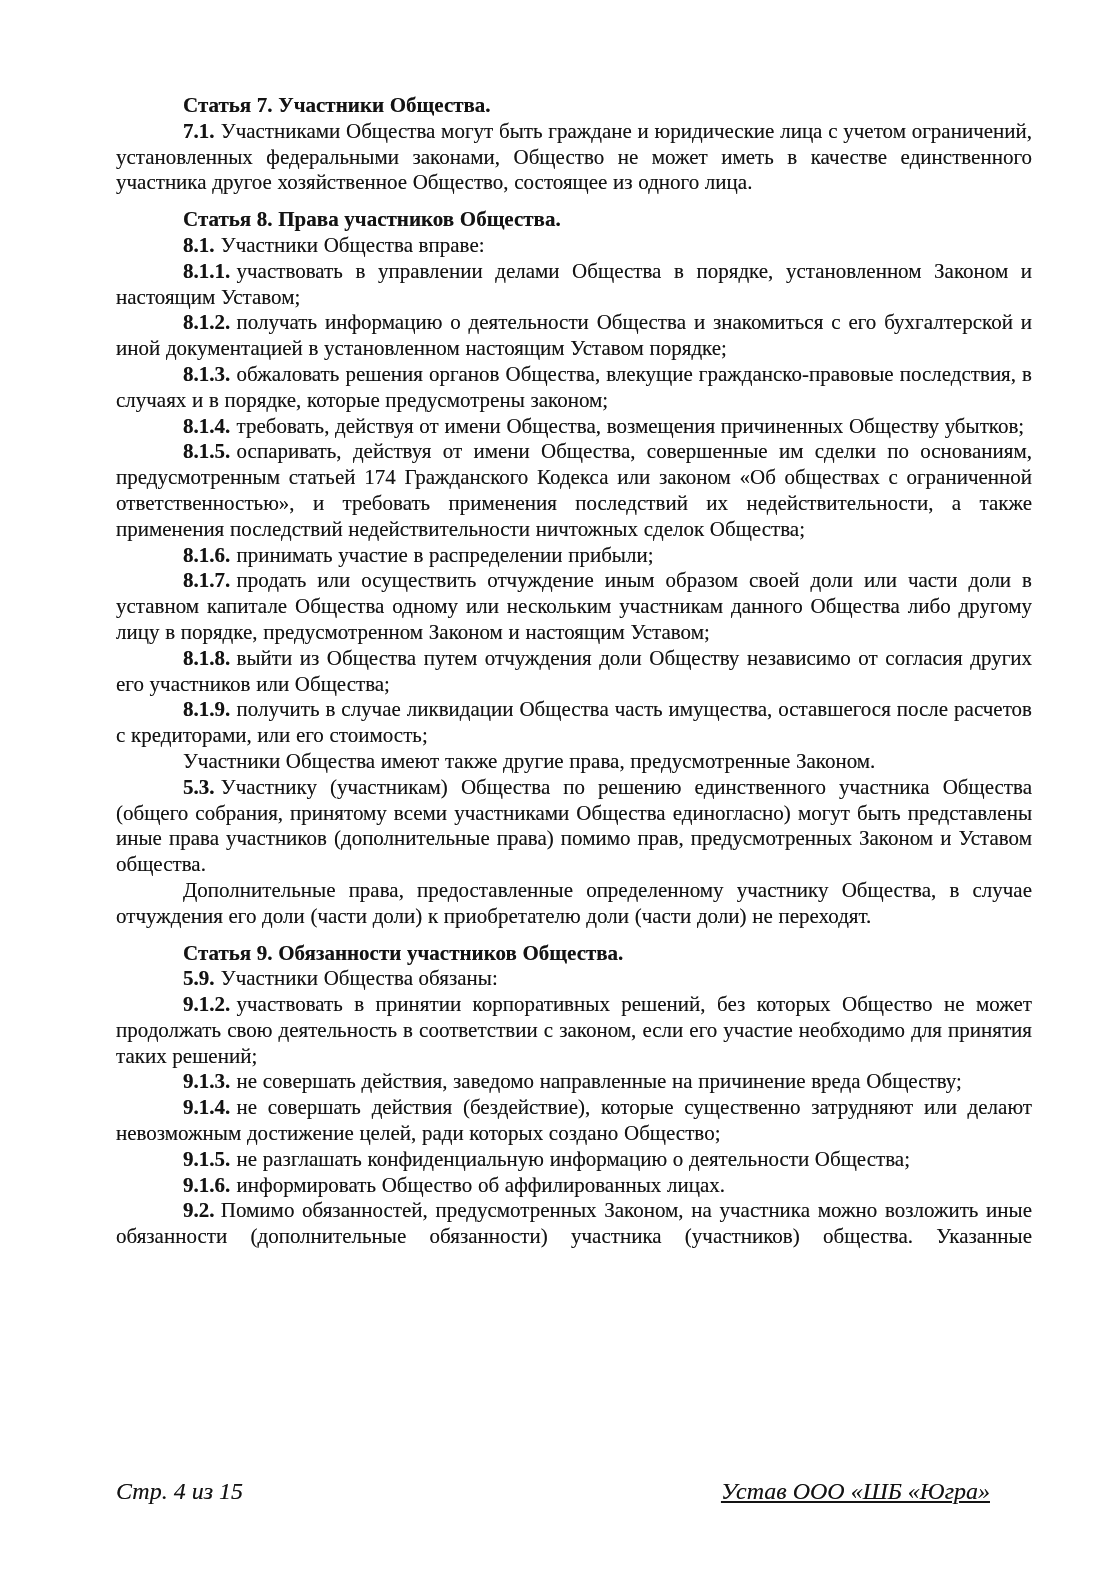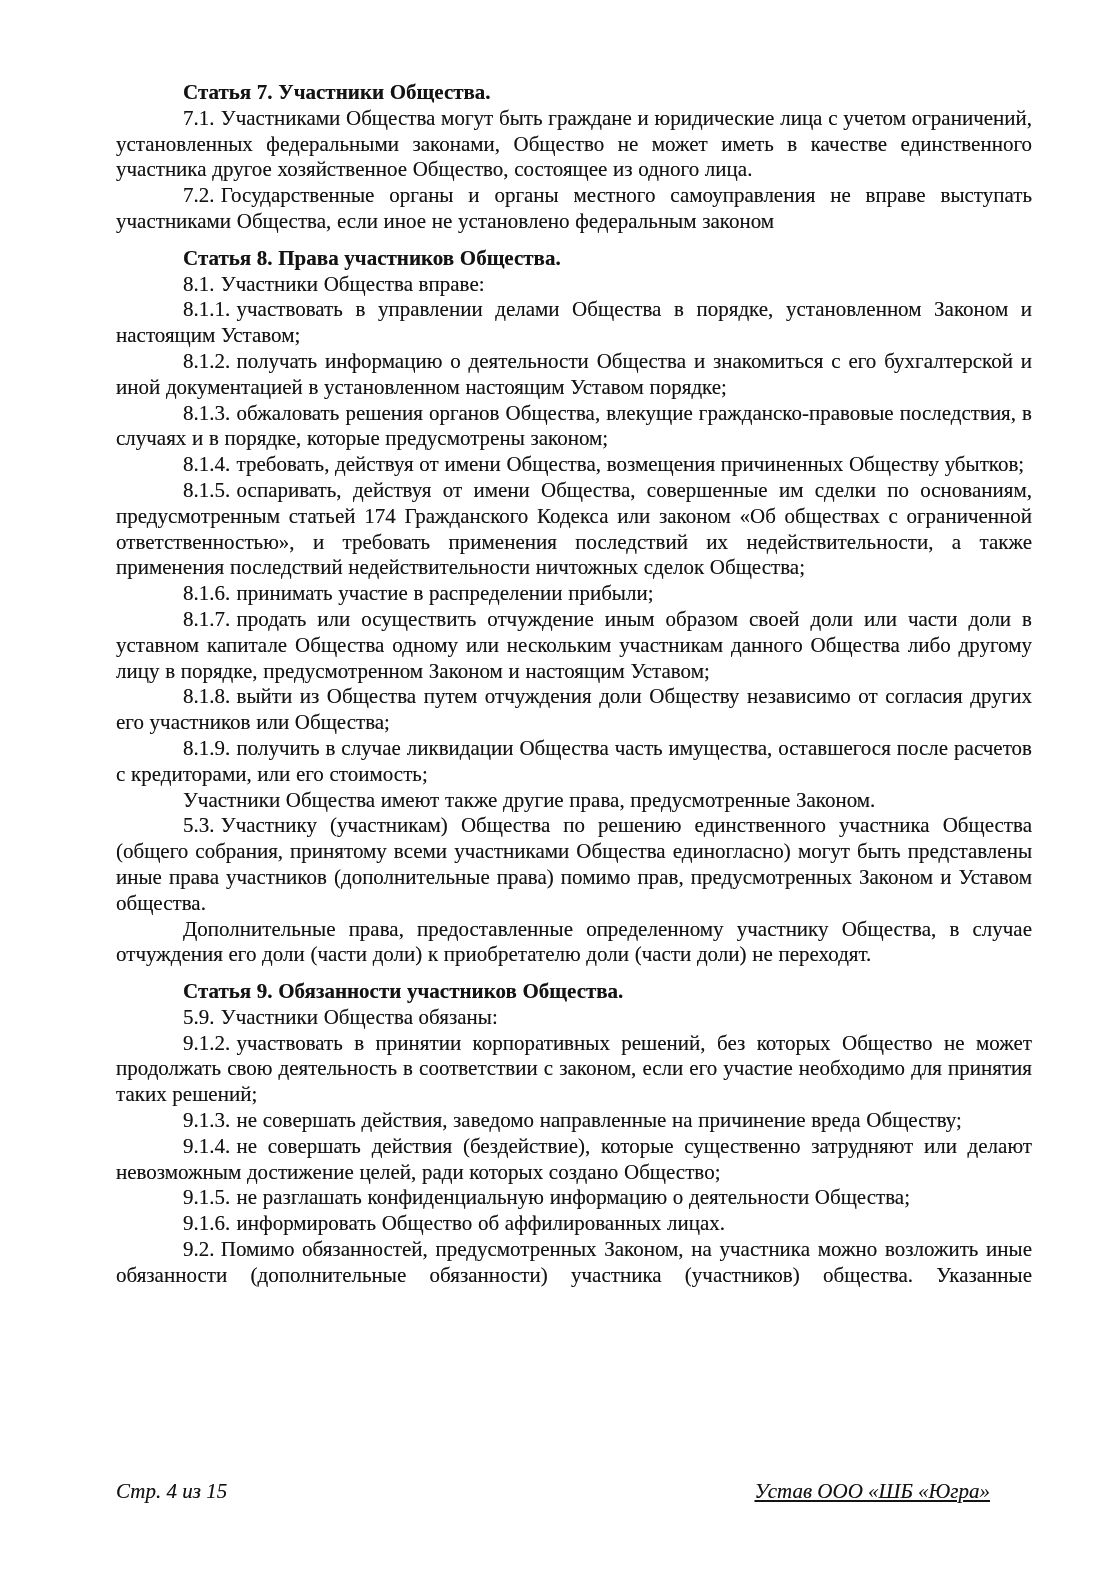--- a/index.html
+++ b/index.html
@@ -30,49 +30,48 @@
     text-align: justify;
     text-indent: 67px;
     text-shadow: 0 0 0.4px rgba(0,0,0,0.45);
     word-spacing: 0.02em;
   }
   .doc-body p.heading {
     font-weight: bold;
     text-align: left;
     margin-top: 11px;
   }
-  .doc-body p.heading:first-child { margin-top: 0; }
+  .doc-body p.heading:first-child { margin-top: 13px; }
   .doc-body p.para b {
-    font-weight: normal;
+    font-weight: bold;
     padding-right: 0.30em;
   }
   
   .doc-body p.para:last-child { text-align-last: justify; }
   .page-footer {
     position: absolute;
     left: 116px; right: 78px;
     top: 1478px;
     display: flex;
     justify-content: space-between;
     align-items: flex-end;
     font-style: italic;
-    font-size: 21px;
+    font-size: 24px;
     line-height: 26px;
     text-shadow: 0 0 0.4px rgba(0,0,0,0.45);
   }
   .page-footer .footer-right { padding-right: 42px; text-decoration: underline; }
 </style>
 </head>
 <body>
 
 <div class="page">
   <main class="doc-body">
       <p class="heading">Статья 7. Участники Общества.</p>
       <p class="para"><b>7.1.</b>Участниками Общества могут быть граждане и юридические лица с учетом ограничений, установленных федеральными законами, Общество не может иметь в качестве единственного участника другое хозяйственное Общество, состоящее из одного лица.</p>
-      <p class="para"><b>7.2.</b>Государственные органы и органы местного самоуправления не вправе выступать участниками Общества, если иное не установлено федеральным законом</p>
       <p class="heading">Статья 8. Права участников Общества.</p>
       <p class="para"><b>8.1.</b>Участники Общества вправе:</p>
       <p class="para"><b>8.1.1.</b>участвовать в управлении делами Общества в порядке, установленном Законом и настоящим Уставом;</p>
       <p class="para"><b>8.1.2.</b>получать информацию о деятельности Общества и знакомиться с его бухгалтерской и иной документацией в установленном настоящим Уставом порядке;</p>
       <p class="para"><b>8.1.3.</b>обжаловать решения органов Общества, влекущие гражданско-правовые последствия, в случаях и в порядке, которые предусмотрены законом;</p>
       <p class="para"><b>8.1.4.</b>требовать, действуя от имени Общества, возмещения причиненных Обществу убытков;</p>
       <p class="para"><b>8.1.5.</b>оспаривать, действуя от имени Общества, совершенные им сделки по основаниям, предусмотренным статьей 174 Гражданского Кодекса или законом «Об обществах с ограниченной ответственностью», и требовать применения последствий их недействительности, а также применения последствий недействительности ничтожных сделок Общества;</p>
       <p class="para"><b>8.1.6.</b>принимать участие в распределении прибыли;</p>
       <p class="para"><b>8.1.7.</b>продать или осуществить отчуждение иным образом своей доли или части доли в уставном капитале Общества одному или нескольким участникам данного Общества либо другому лицу в порядке, предусмотренном Законом и настоящим Уставом;</p>
       <p class="para"><b>8.1.8.</b>выйти из Общества путем отчуждения доли Обществу независимо от согласия других его участников или Общества;</p>

